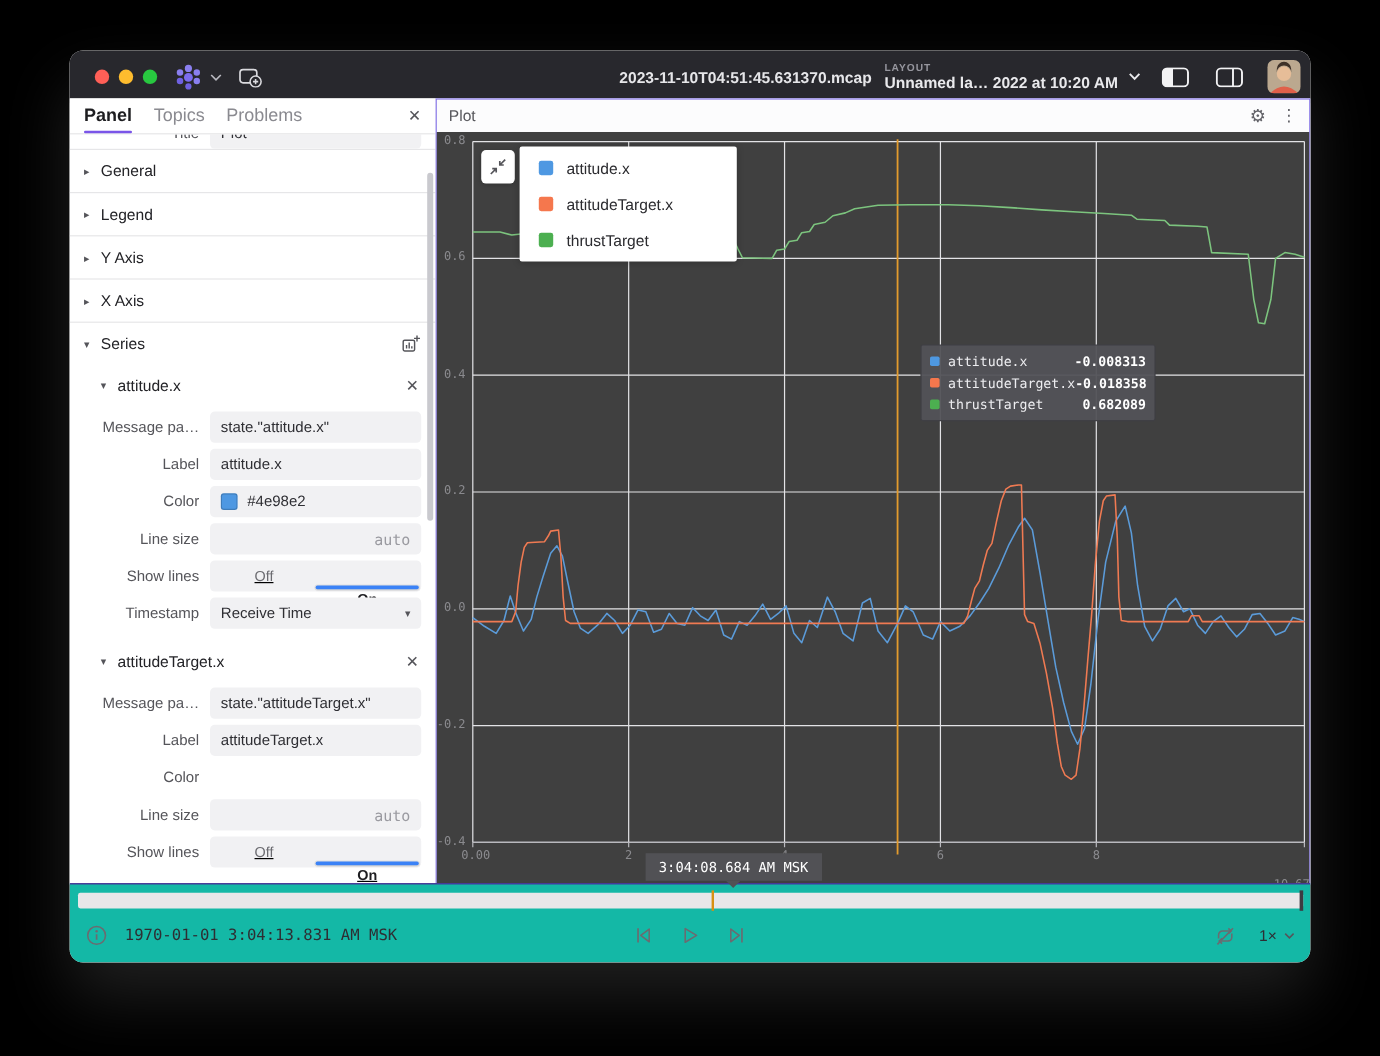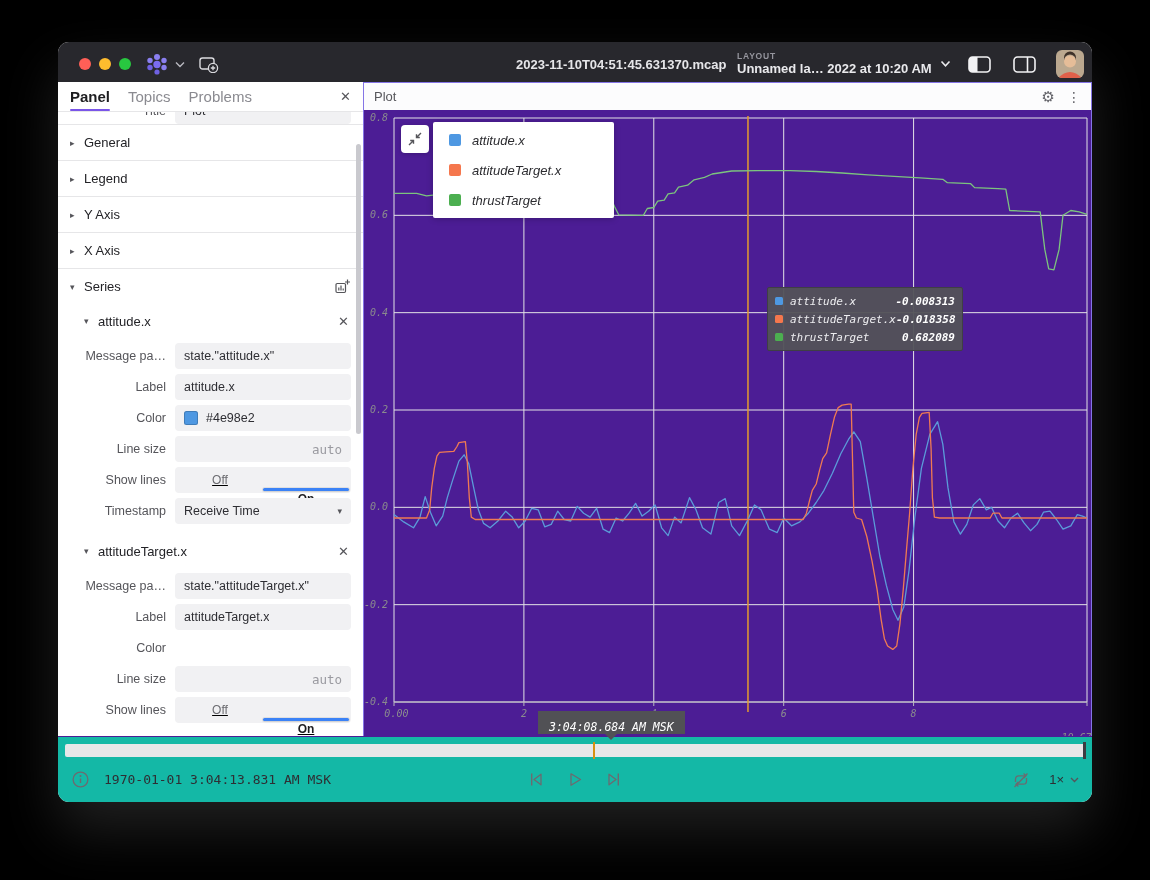--- a/index.html
+++ b/index.html
@@ -58,21 +58,21 @@
   .seg.on{background:#3b82f6;color:#1d1d20;font-weight:700;box-shadow:0 0 0 1px rgba(0,0,0,.07),0 1px 2px rgba(0,0,0,.08);margin-top:19px;}
   .sel-caret{font-size:9px;color:#55555a;}
   .sb-scroll{position:absolute;right:2px;top:62px;width:5px;height:290px;border-radius:3px;background:#c9c9ce;}
 
   
   .panel-head{position:absolute;top:0;left:0;right:0;height:27px;display:flex;align-items:center;padding:0 10px;}
   .panel-title{font-size:13px;color:#57575c;}
   .panel-icons{margin-left:auto;display:flex;gap:12px;align-items:center;color:#636369;}
   .gear{font-size:15px;font-family:"DejaVu Sans",sans-serif;}
   .kebab{font-size:14px;font-family:"DejaVu Sans",sans-serif;}
-  .chart-zone{position:absolute;left:0;right:0;top:27px;bottom:0;background:#4c1d95;font-style:italic;}
+  .chart-zone{position:absolute;left:0;right:0;top:27px;bottom:0;background:#404040;}
   #chart-svg{position:absolute;left:30px;top:8px;overflow:visible;}
   #y-labels{position:absolute;left:0;top:8px;width:27px;height:584px;}
   #y-labels div{position:absolute;right:3px;font-size:10px;color:#8a8a8e;line-height:12px;}
   #x-labels{position:absolute;left:30px;top:598px;width:693px;height:14px;}
   #x-labels div{position:absolute;font-size:10px;color:#8a8a8e;transform:translateX(-50%);white-space:nowrap;}
 
   .legendbox{position:absolute;left:69px;top:12px;width:181px;background:#fff;
              box-shadow:0 1px 6px rgba(0,0,0,.22);border-radius:2px;padding:3px 0;}
   .legend-row{height:30px;display:flex;align-items:center;padding:0 16px;}
   .legend-row .sw{width:12px;height:12px;border-radius:2px;margin-right:11px;flex:none;}
@@ -81,21 +81,21 @@
                 box-shadow:0 1px 4px rgba(0,0,0,.2);display:flex;align-items:center;justify-content:center;}
 
   .datatip{position:absolute;left:403px;top:177px;width:196px;background:rgba(82,82,87,.95);
            border:1px solid #3f3f44;border-radius:2px;padding:4px 7px;box-sizing:border-box;}
   .datatip .row{display:flex;align-items:center;height:18px;}
   .datatip .sw{width:8px;height:8px;border-radius:1.5px;margin-right:7px;flex:none;}
   .datatip .nm{font-size:11px;color:#ededf0;flex:1;}
   .datatip .vl{font-size:11px;color:#fff;font-weight:700;}
 
   .timetip{position:absolute;left:174px;top:601px;height:23px;background:#515155;border-radius:0;
-           display:flex;align-items:flex-end;padding:0 11px;z-index:5;}
+           display:flex;align-items:center;padding:0 11px;z-index:5;}
   .timetip .t{font-size:11.5px;color:#fff;white-space:nowrap;}
   .timetip:after{content:"";position:absolute;left:50%;bottom:-6px;transform:translateX(-50%);
                  border:6px solid transparent;border-top-color:#515155;border-bottom:none;}
 
   
   #bottombar{position:absolute;left:0;right:0;bottom:0;height:65px;background:#14b8a6;border-top:1px solid #4c1d95;}
   .scrubber{position:absolute;left:7px;right:6px;top:7px;height:13px;background:#e7e7e9;border-radius:2px;}
   .hover-mark{position:absolute;top:-2px;bottom:-2px;width:2.5px;background:#d79112;}
   .end-mark{position:absolute;top:-2px;bottom:-2px;width:3px;right:0;background:#3c3c42;}
   .transport{position:absolute;left:0;right:0;top:20px;height:45px;display:flex;align-items:center;padding:0 13px;box-sizing:border-box;}

